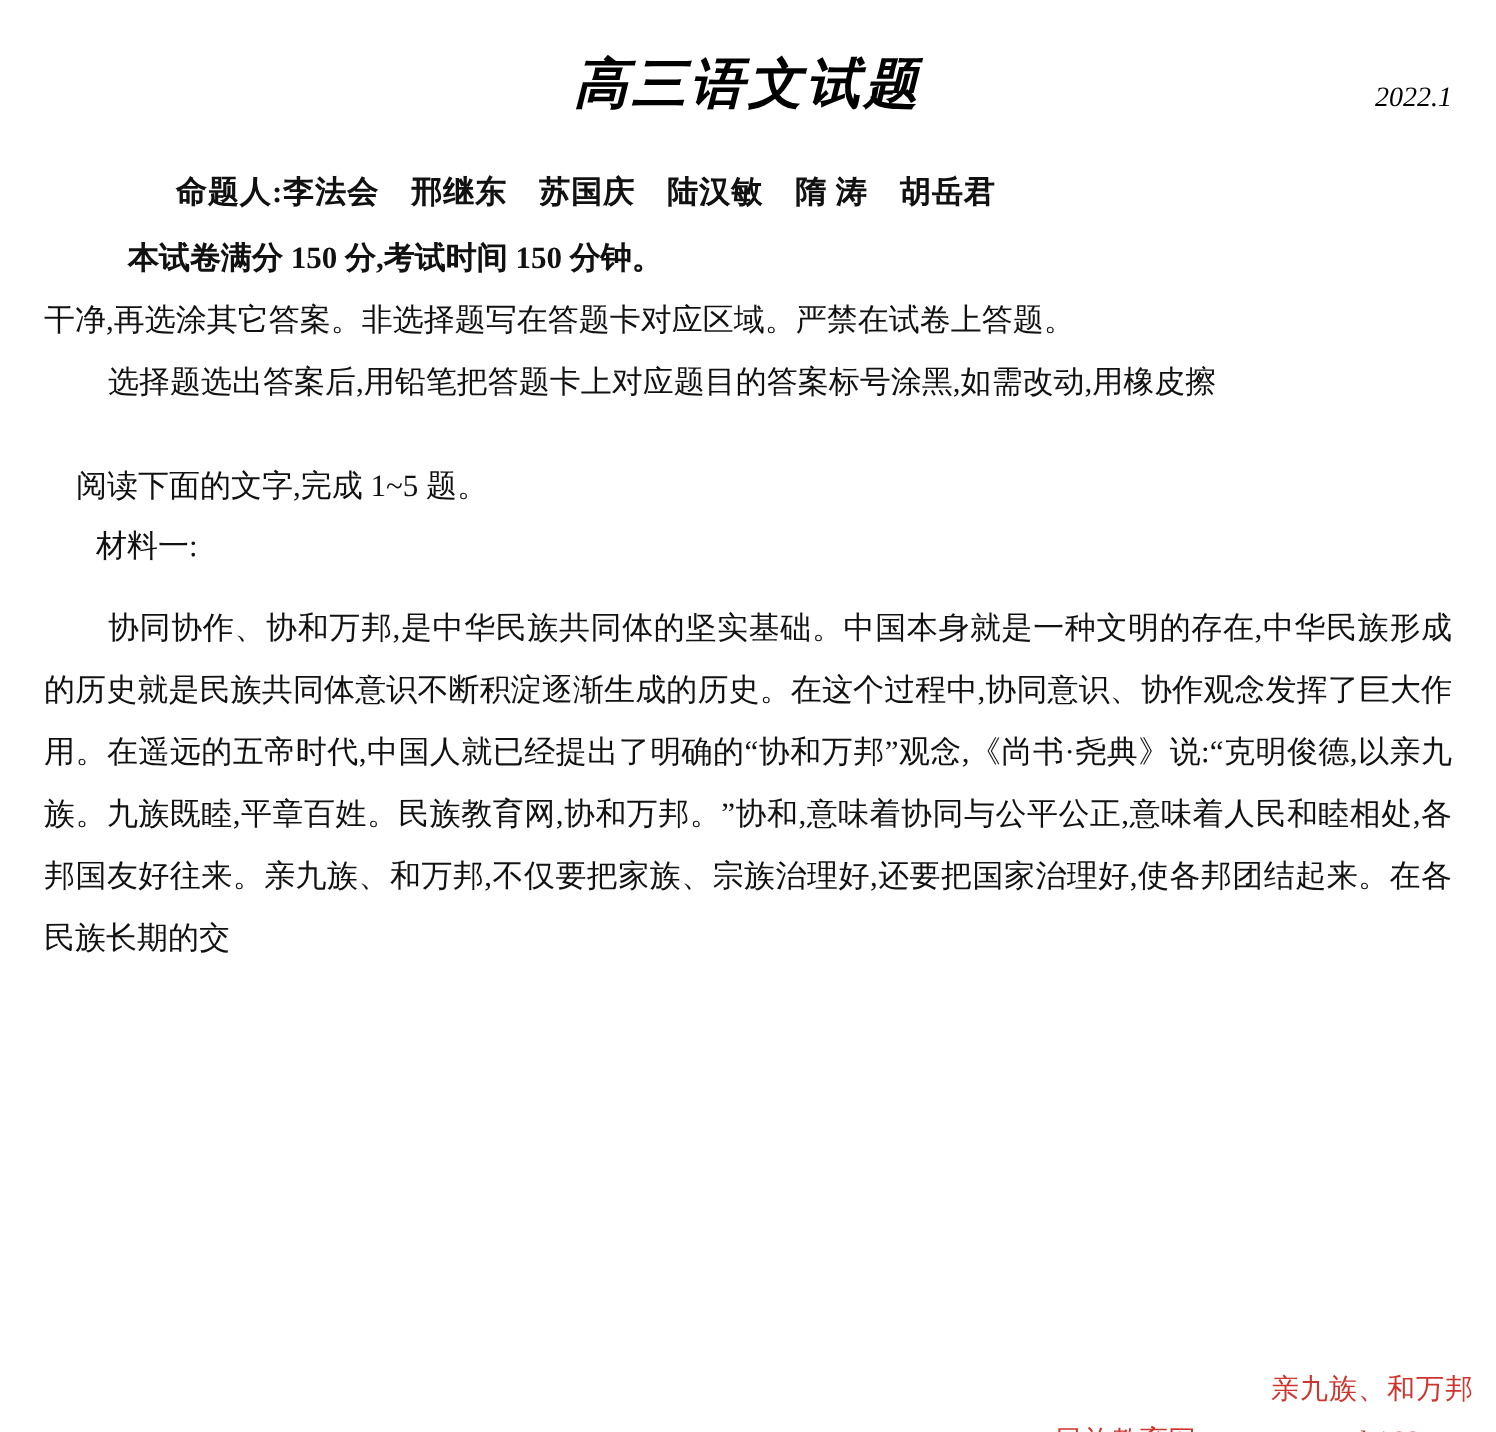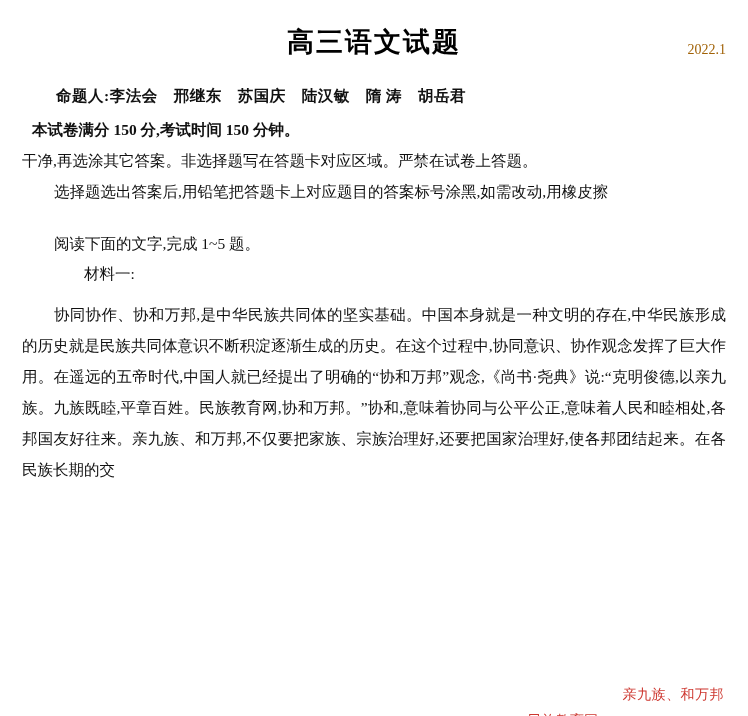--- a/index.html
+++ b/index.html
@@ -19,40 +19,41 @@
     position: relative;
     width: 748px;
     height: 716px;
     padding: 0;
     box-sizing: border-box;
   }
   .title-row {
     position: relative;
     margin-top: 24px;
     height: 44px;
+    font-style: italic;
   }
   .doc-title {
     text-align: center;
     font-size: 27px;
     font-weight: bold;
     letter-spacing: 2px;
     font-family: "Liberation Serif", "DejaVu Serif", serif;
     color: #000;
   }
   .doc-date {
     position: absolute;
     right: 22px;
     top: 18px;
     font-size: 14px;
-    color: #a16207;
+    color: #000000;
     font-family: "Liberation Serif", "DejaVu Serif", serif;
   }
   .authors {
     margin-top: 18px;
-    padding-left: 56px;
+    padding-left: 88px;
     font-size: 15.5px;
     font-weight: bold;
     letter-spacing: 0.5px;
     white-space: nowrap;
   }
   .authors .sep {
     display: inline-block;
     width: 16px;
   }
   .line {
@@ -84,21 +85,21 @@
     text-indent: 32px;
   }
   .section-gap {
     height: 22px;
   }
   .small-gap {
     height: 8px;
   }
   .watermark {
     position: absolute;
-    right: 24px;
+    right: 11px;
     bottom: 36px;
     color: #c9261e;
     font-size: 14px;
     font-family: "Liberation Serif", "DejaVu Serif", serif;
     letter-spacing: 0.5px;
     opacity: 0.92;
     pointer-events: none;
   }
   .watermark2 {
     position: absolute;
@@ -130,32 +131,32 @@
     <div class="doc-title">高三语文试题</div>
     <div class="doc-date">2022.1</div>
   </div>
 
   <div class="authors">
     <span>命题人:</span><span>李法会</span><span class="sep"></span><span>邢继东</span><span class="sep"></span><span>苏国庆</span><span class="sep"></span><span>陆汉敏</span><span class="sep"></span><span>隋  涛</span><span class="sep"></span><span>胡岳君</span>
   </div>
 
   <div class="small-gap"></div>
 
-  <div class="line pad-left bold" style="padding-left:32px;">本试卷满分 150 分,考试时间 150 分钟。</div>
+  <div class="line pad-left bold" style="padding-left:64px;">本试卷满分 150 分,考试时间 150 分钟。</div>
 
 
   <div class="body-block">
     <div class="para">干净,再选涂其它答案。非选择题写在答题卡对应区域。严禁在试卷上答题。</div>
     <div class="para indent">选择题选出答案后,用铅笔把答题卡上对应题目的答案标号涂黑,如需改动,用橡皮擦</div>
   </div>
 
   <div class="section-gap"></div>
 
-  <div class="line" style="padding-left:54px;">阅读下面的文字,完成 1~5 题。</div>
-  <div class="line" style="padding-left:84px;">材料一:</div>
+  <div class="line" style="padding-left:38px;">阅读下面的文字,完成 1~5 题。</div>
+  <div class="line" style="padding-left:48px;">材料一:</div>
 
   <div class="body-block">
     <div class="para indent" style="margin-top:10px;">协同协作、协和万邦,是中华民族共同体的坚实基础。中国本身就是一种文明的存在,中华民族形成的历史就是民族共同体意识不断积淀逐渐生成的历史。在这个过程中,协同意识、协作观念发挥了巨大作用。在遥远的五帝时代,中国人就已经提出了明确的“协和万邦”观念,《尚书·尧典》说:“克明俊德,以亲九族。九族既睦,平章百姓。民族教育网,协和万邦。”协和,意味着协同与公平公正,意味着人民和睦相处,各邦国友好往来。亲九族、和万邦,不仅要把家族、宗族治理好,还要把国家治理好,使各邦团结起来。在各民族长期的交</div>
   </div>
 
   <div class="watermark">亲九族、和万邦</div>
   <div class="watermark3">民族教育网</div>
   <div class="watermark2">www.h168.com</div>
 
 </div>

